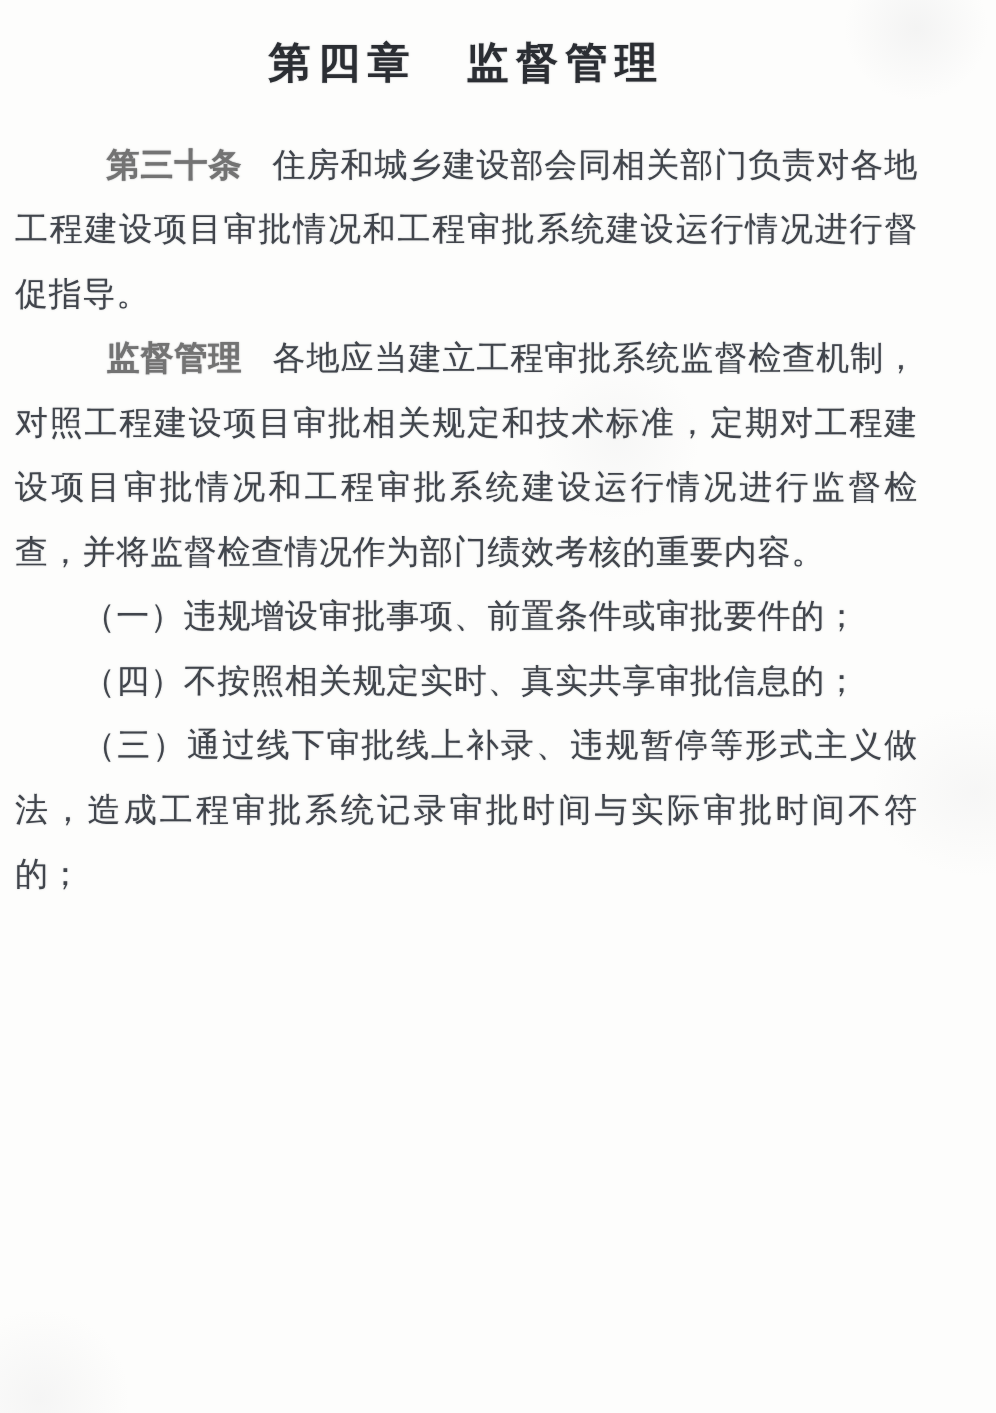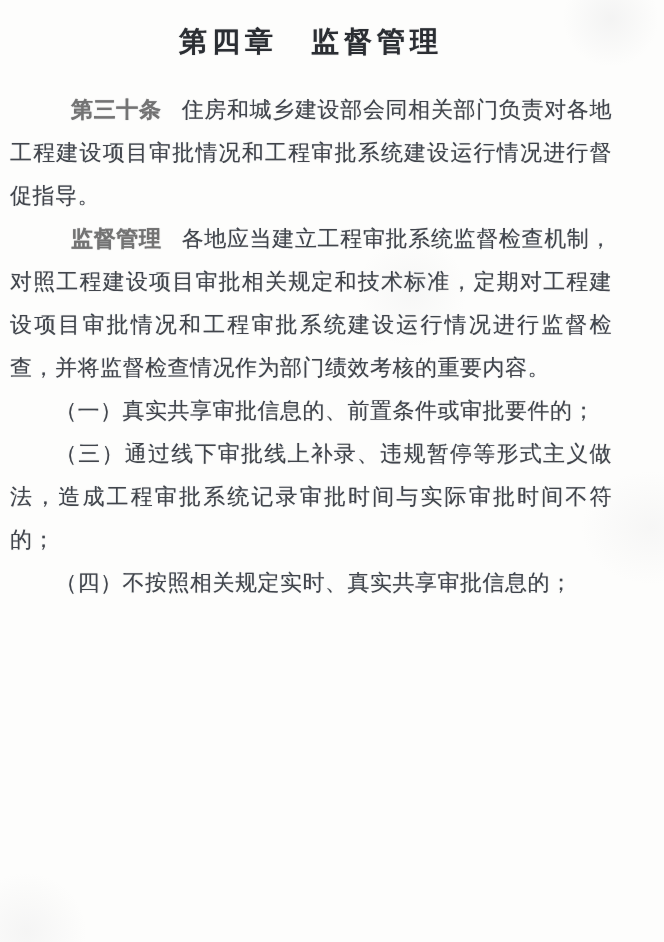--- a/index.html
+++ b/index.html
@@ -65,20 +65,20 @@
 
   <h1 class="chapter-title">第四章　监督管理</h1>
 
   <p class="para"><span class="article-label">第三十条</span><span>住房和城乡建设部会同相关部门负责对各地工程建设项目审批情况和工程审批系统建设运行情况进行督促指导。</span></p>
 
   <p class="para"><span class="article-label">监督管理</span><span>各地应当建立工程审批系统监督检查机制，对照工程建设项目审批相关规定和技术标准，定期对工程建设项目审批情况和工程审批系统建设运行情况进行监督检查，并将监督检查情况作为部门绩效考核的重要内容。</span></p>
 
 
 
 
-  <p class="para"><span class="item-label">（一）</span><span>真实共享审批信息的、前置条件或审批要件的；</span></p>
+  <p class="para"><span class="item-label">（一）</span><span>违规增设审批事项、前置条件或审批要件的；</span></p>
 
 
+  <p class="para"><span class="item-label">（四）</span><span>不按照相关规定实时、真实共享审批信息的；</span></p>
+
   <p class="para"><span class="item-label">（三）</span><span>通过线下审批线上补录、违规暂停等形式主义做法，造成工程审批系统记录审批时间与实际审批时间不符的；</span></p>
-
-  <p class="para"><span class="item-label">（四）</span><span>不按照相关规定实时、真实共享审批信息的；</span></p>
 
 </div>
 
 </body></html>

